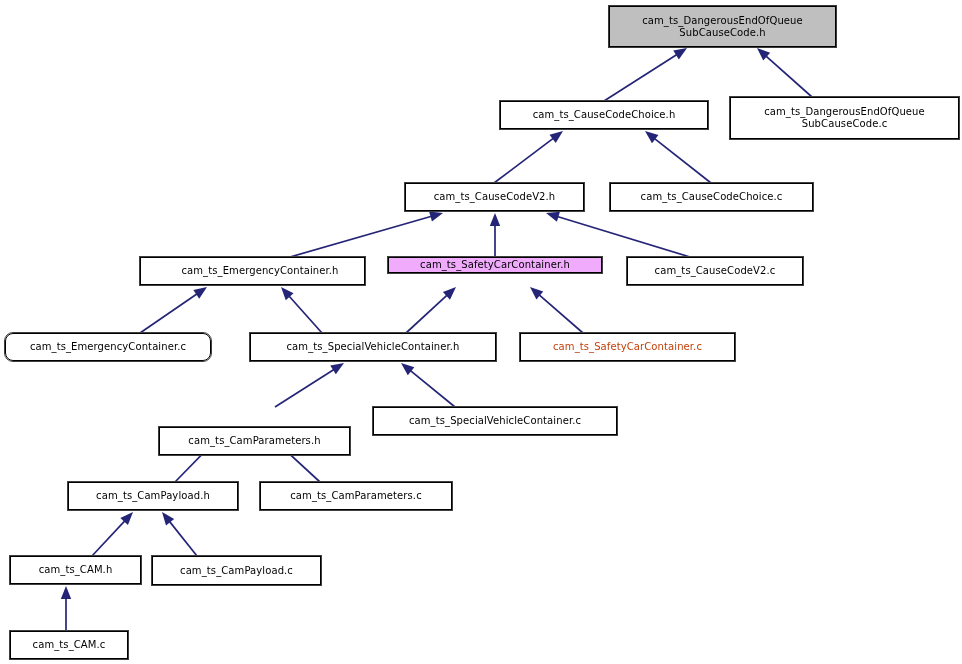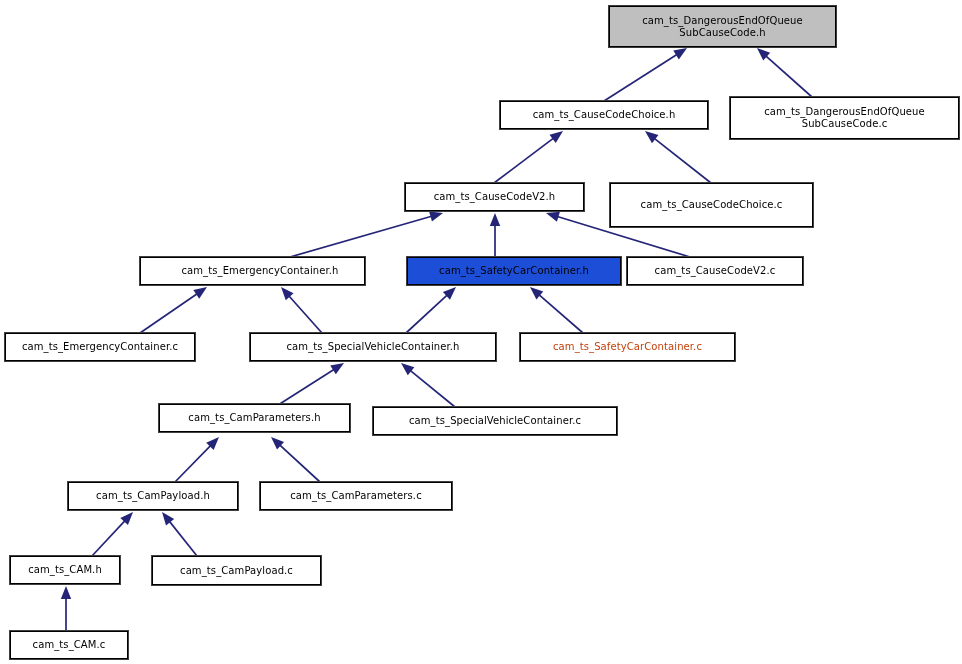--- a/index.html
+++ b/index.html
@@ -96,28 +96,28 @@
       <line x1="66" y1="631" x2="66" y2="597" stroke="#252578" stroke-width="1.7"></line>
       <polygon points="66,586 71.2,599 60.8,599" fill="#252578"></polygon>
     </svg>
   <div id="node-layer">
       <div class="node root" style="left: 609px; top: 6px; width: 227px; height: 41px; background: rgb(191, 191, 191); color: rgb(0, 0, 0);"><span class="node-label">cam_ts_DangerousEndOfQueue
 SubCauseCode.h</span></div>
       <div class="node" style="left: 500px; top: 101px; width: 208px; height: 28px; background: rgb(255, 255, 255); color: rgb(0, 0, 0);"><span class="node-label">cam_ts_CauseCodeChoice.h</span></div>
       <div class="node" style="left: 730px; top: 97px; width: 229px; height: 42px; background: rgb(255, 255, 255); color: rgb(0, 0, 0);"><span class="node-label">cam_ts_DangerousEndOfQueue
 SubCauseCode.c</span></div>
       <div class="node" style="left: 405px; top: 183px; width: 179px; height: 28px; background: rgb(255, 255, 255); color: rgb(0, 0, 0);"><span class="node-label">cam_ts_CauseCodeV2.h</span></div>
-      <div class="node" style="left: 610px; top: 183px; width: 203px; height: 44px; background: rgb(255, 255, 255); color: rgb(0, 0, 0);"><span class="node-label">cam_ts_CauseCodeChoice.c</span></div>
+      <div class="node" style="left: 610px; top: 183px; width: 203px; height: 28px; background: rgb(255, 255, 255); color: rgb(0, 0, 0);"><span class="node-label">cam_ts_CauseCodeChoice.c</span></div>
       <div class="node" style="left: 140px; top: 257px; width: 225px; height: 28px; background: rgb(255, 255, 255); color: rgb(0, 0, 0); padding-left: 20px;"><span class="node-label">cam_ts_EmergencyContainer.h</span></div>
-      <div class="node" style="left: 407px; top: 257px; width: 214px; height: 28px; background: #1d4ed8; color: rgb(0, 0, 0);"><span class="node-label">cam_ts_SafetyCarContainer.h</span></div>
+      <div class="node" style="left: 388px; top: 257px; width: 214px; height: 16px; background: #f0abfc; color: rgb(0, 0, 0);"><span class="node-label">cam_ts_SafetyCarContainer.h</span></div>
       <div class="node" style="left: 627px; top: 257px; width: 176px; height: 28px; background: rgb(255, 255, 255); color: rgb(0, 0, 0);"><span class="node-label">cam_ts_CauseCodeV2.c</span></div>
-      <div class="node" style="left: 5px; top: 333px; width: 190px; height: 28px; background: rgb(255, 255, 255); color: rgb(0, 0, 0);"><span class="node-label">cam_ts_EmergencyContainer.c</span></div>
+      <div class="node" style="left: 5px; top: 333px; width: 206px; height: 28px; background: rgb(255, 255, 255); color: rgb(0, 0, 0); border-radius: 8px;"><span class="node-label">cam_ts_EmergencyContainer.c</span></div>
       <div class="node" style="left: 250px; top: 333px; width: 246px; height: 28px; background: rgb(255, 255, 255); color: rgb(0, 0, 0);"><span class="node-label">cam_ts_SpecialVehicleContainer.h</span></div>
       <div class="node" style="left: 520px; top: 333px; width: 215px; height: 28px; background: rgb(255, 255, 255); color: #c2410c;"><span class="node-label">cam_ts_SafetyCarContainer.c</span></div>
-      <div class="node" style="left: 159px; top: 404px; width: 191px; height: 28px; background: rgb(255, 255, 255); color: rgb(0, 0, 0);"><span class="node-label">cam_ts_CamParameters.h</span></div>
+      <div class="node" style="left: 159px; top: 427px; width: 191px; height: 28px; background: rgb(255, 255, 255); color: rgb(0, 0, 0);"><span class="node-label">cam_ts_CamParameters.h</span></div>
       <div class="node" style="left: 373px; top: 407px; width: 244px; height: 28px; background: rgb(255, 255, 255); color: rgb(0, 0, 0);"><span class="node-label">cam_ts_SpecialVehicleContainer.c</span></div>
       <div class="node" style="left: 68px; top: 482px; width: 170px; height: 28px; background: rgb(255, 255, 255); color: rgb(0, 0, 0);"><span class="node-label">cam_ts_CamPayload.h</span></div>
       <div class="node" style="left: 260px; top: 482px; width: 192px; height: 28px; background: rgb(255, 255, 255); color: rgb(0, 0, 0);"><span class="node-label">cam_ts_CamParameters.c</span></div>
-      <div class="node" style="left: 10px; top: 556px; width: 110px; height: 28px; background: rgb(255, 255, 255); color: rgb(0, 0, 0);"><span class="node-label">cam_ts_CAM.h</span></div>
+      <div class="node" style="left: 10px; top: 556px; width: 131px; height: 28px; background: rgb(255, 255, 255); color: rgb(0, 0, 0);"><span class="node-label">cam_ts_CAM.h</span></div>
       <div class="node" style="left: 152px; top: 556px; width: 169px; height: 29px; background: rgb(255, 255, 255); color: rgb(0, 0, 0);"><span class="node-label">cam_ts_CamPayload.c</span></div>
       <div class="node" style="left: 10px; top: 631px; width: 118px; height: 28px; background: rgb(255, 255, 255); color: rgb(0, 0, 0); align-items: center;"><span class="node-label">cam_ts_CAM.c</span></div>
     </div>
 </div>
 
 </body></html>

